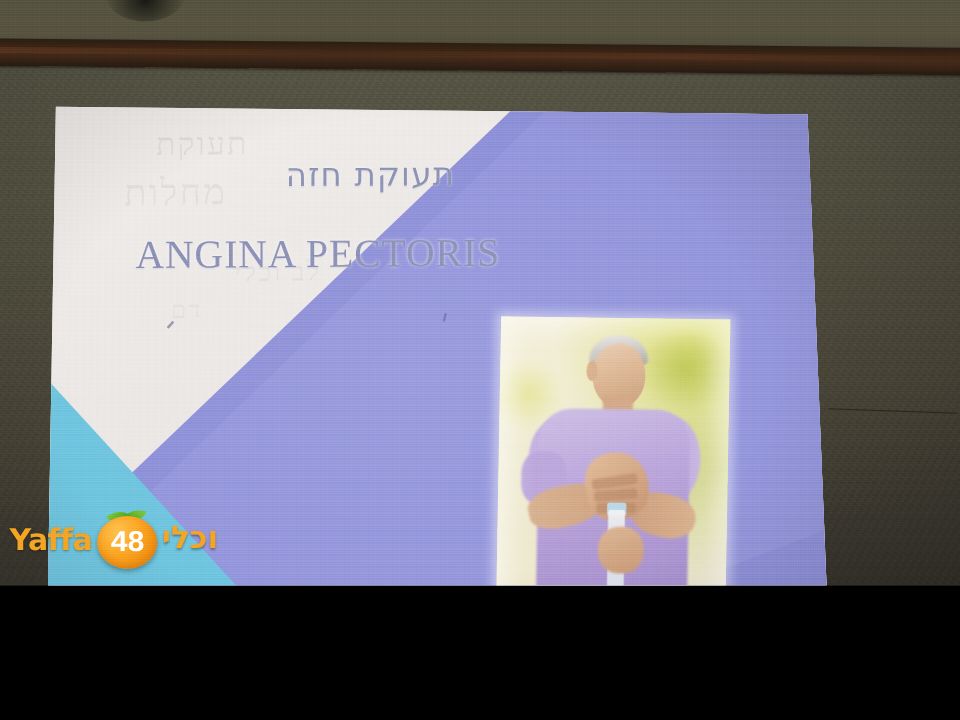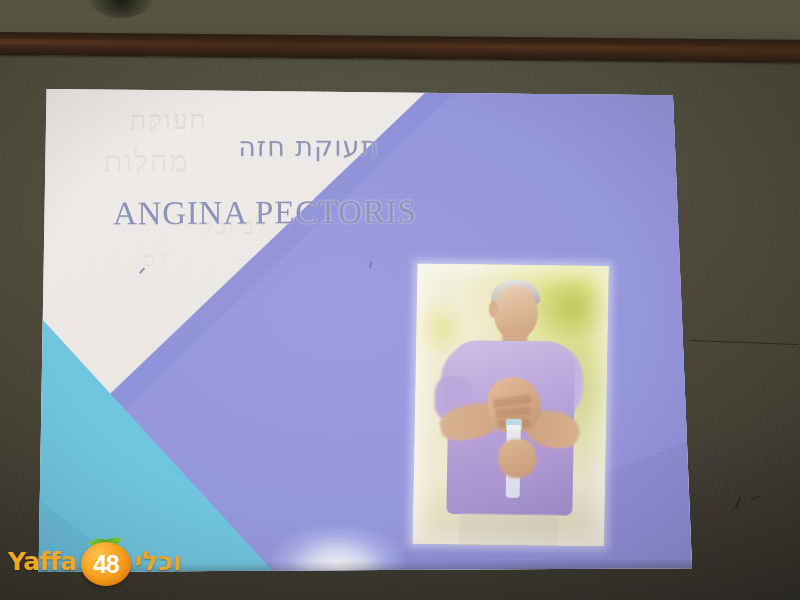--- a/index.html
+++ b/index.html
@@ -7,21 +7,21 @@
     padding: 0;
     background: #000;
   }
   body {
     font-family: "Liberation Sans", sans-serif;
   }
 
   #scene {
     position: relative;
     width: 800px;
-    height: 600px;
+    height: 488px;
     overflow: hidden;
     background: #4e4c3e;
   }
 
   
   .wall {
     position: absolute;
     inset: 0;
     background:
       radial-gradient(ellipse 700px 420px at 48% 52%, rgba(120,118,96,0.30) 0%, rgba(70,68,54,0.10) 55%, rgba(0,0,0,0.30) 100%),
@@ -472,21 +472,21 @@
     width: 50px; height: 44px;
     border-radius: 50%;
     background: radial-gradient(circle at 34% 30%, #ffc24d 0%, #fba623 42%, #f08c10 78%, #dd7c08 100%);
     box-shadow: 0 2px 4px rgba(0,0,0,0.3), inset 0 -3px 6px rgba(190,100,5,0.35);
   }
   .wm-orange-num {
     position: absolute;
     left: 0; top: 6px;
     width: 50px; height: 44px;
     display: flex; align-items: center; justify-content: center;
-    font-family: Liberation Sans, sans-serif;
+    font-family: Liberation Mono, monospace;
     font-size: 25px;
     font-weight: bold;
     color: #ffffff;
     letter-spacing: -1px;
   }
   .wm-leaf {
     position: absolute;
     width: 17px; height: 11px;
     border-radius: 0 100% 0 100%;
     background: linear-gradient(135deg, #7ec93f, #4aa81e);

